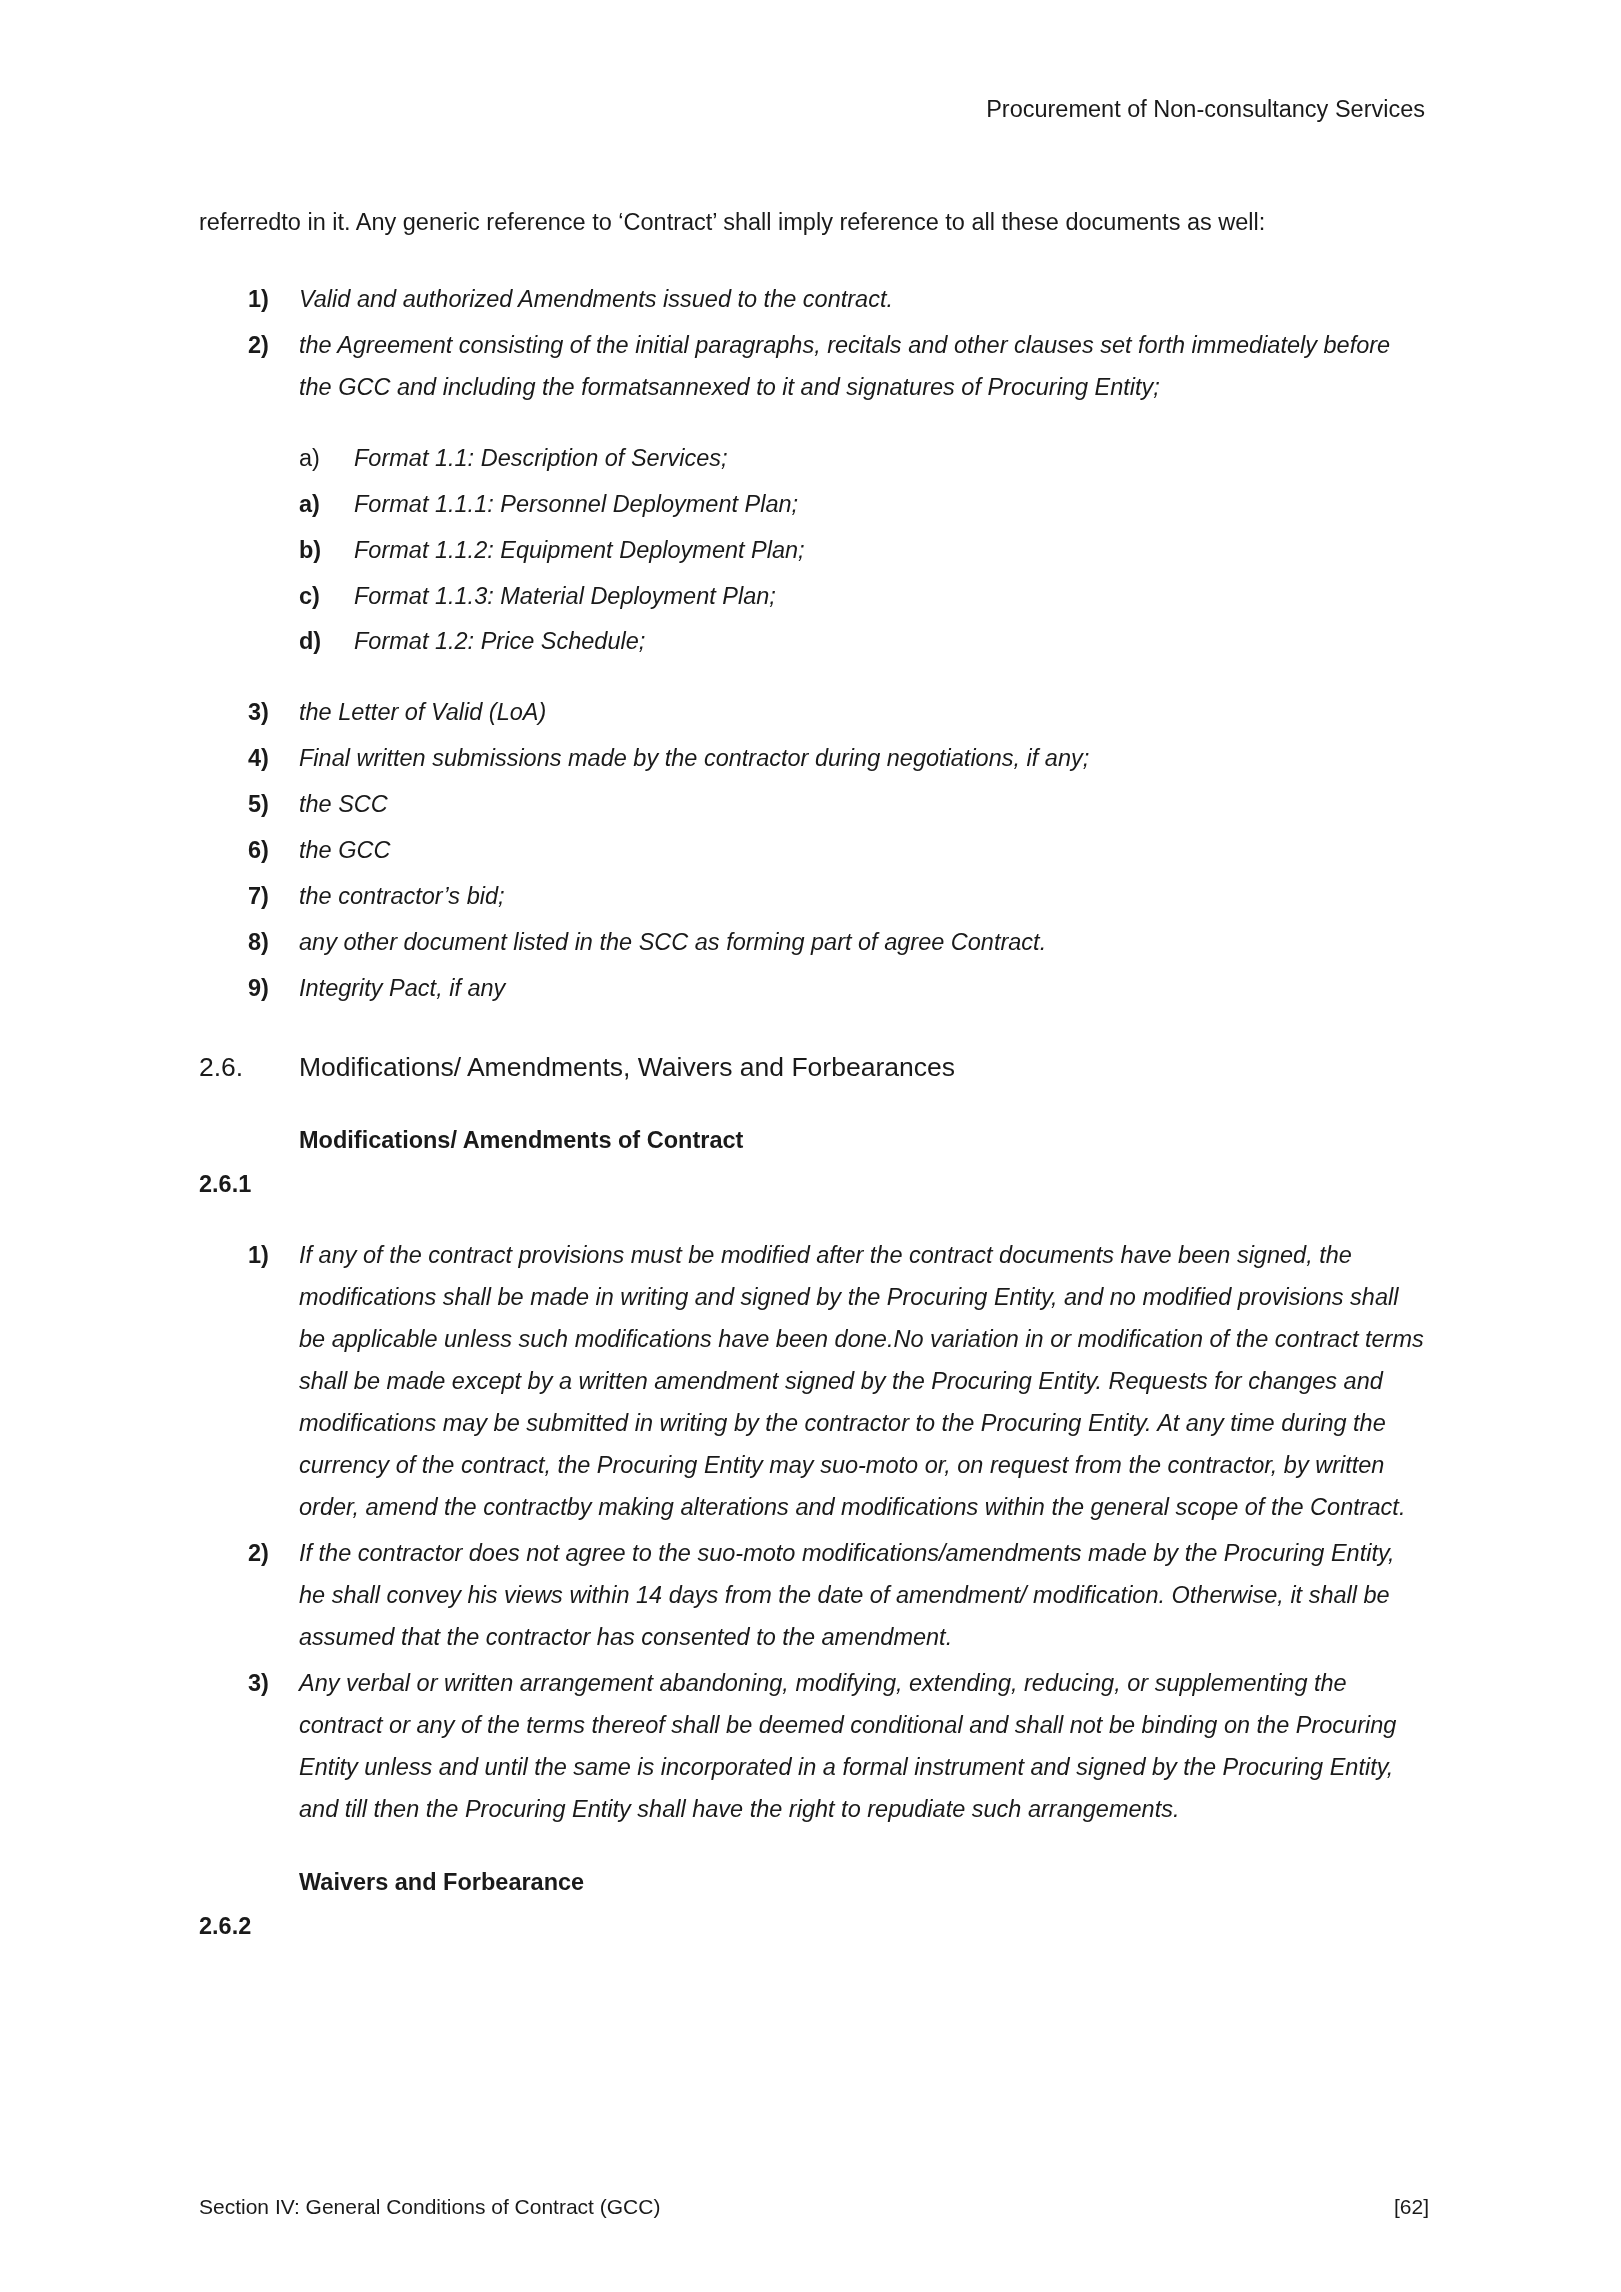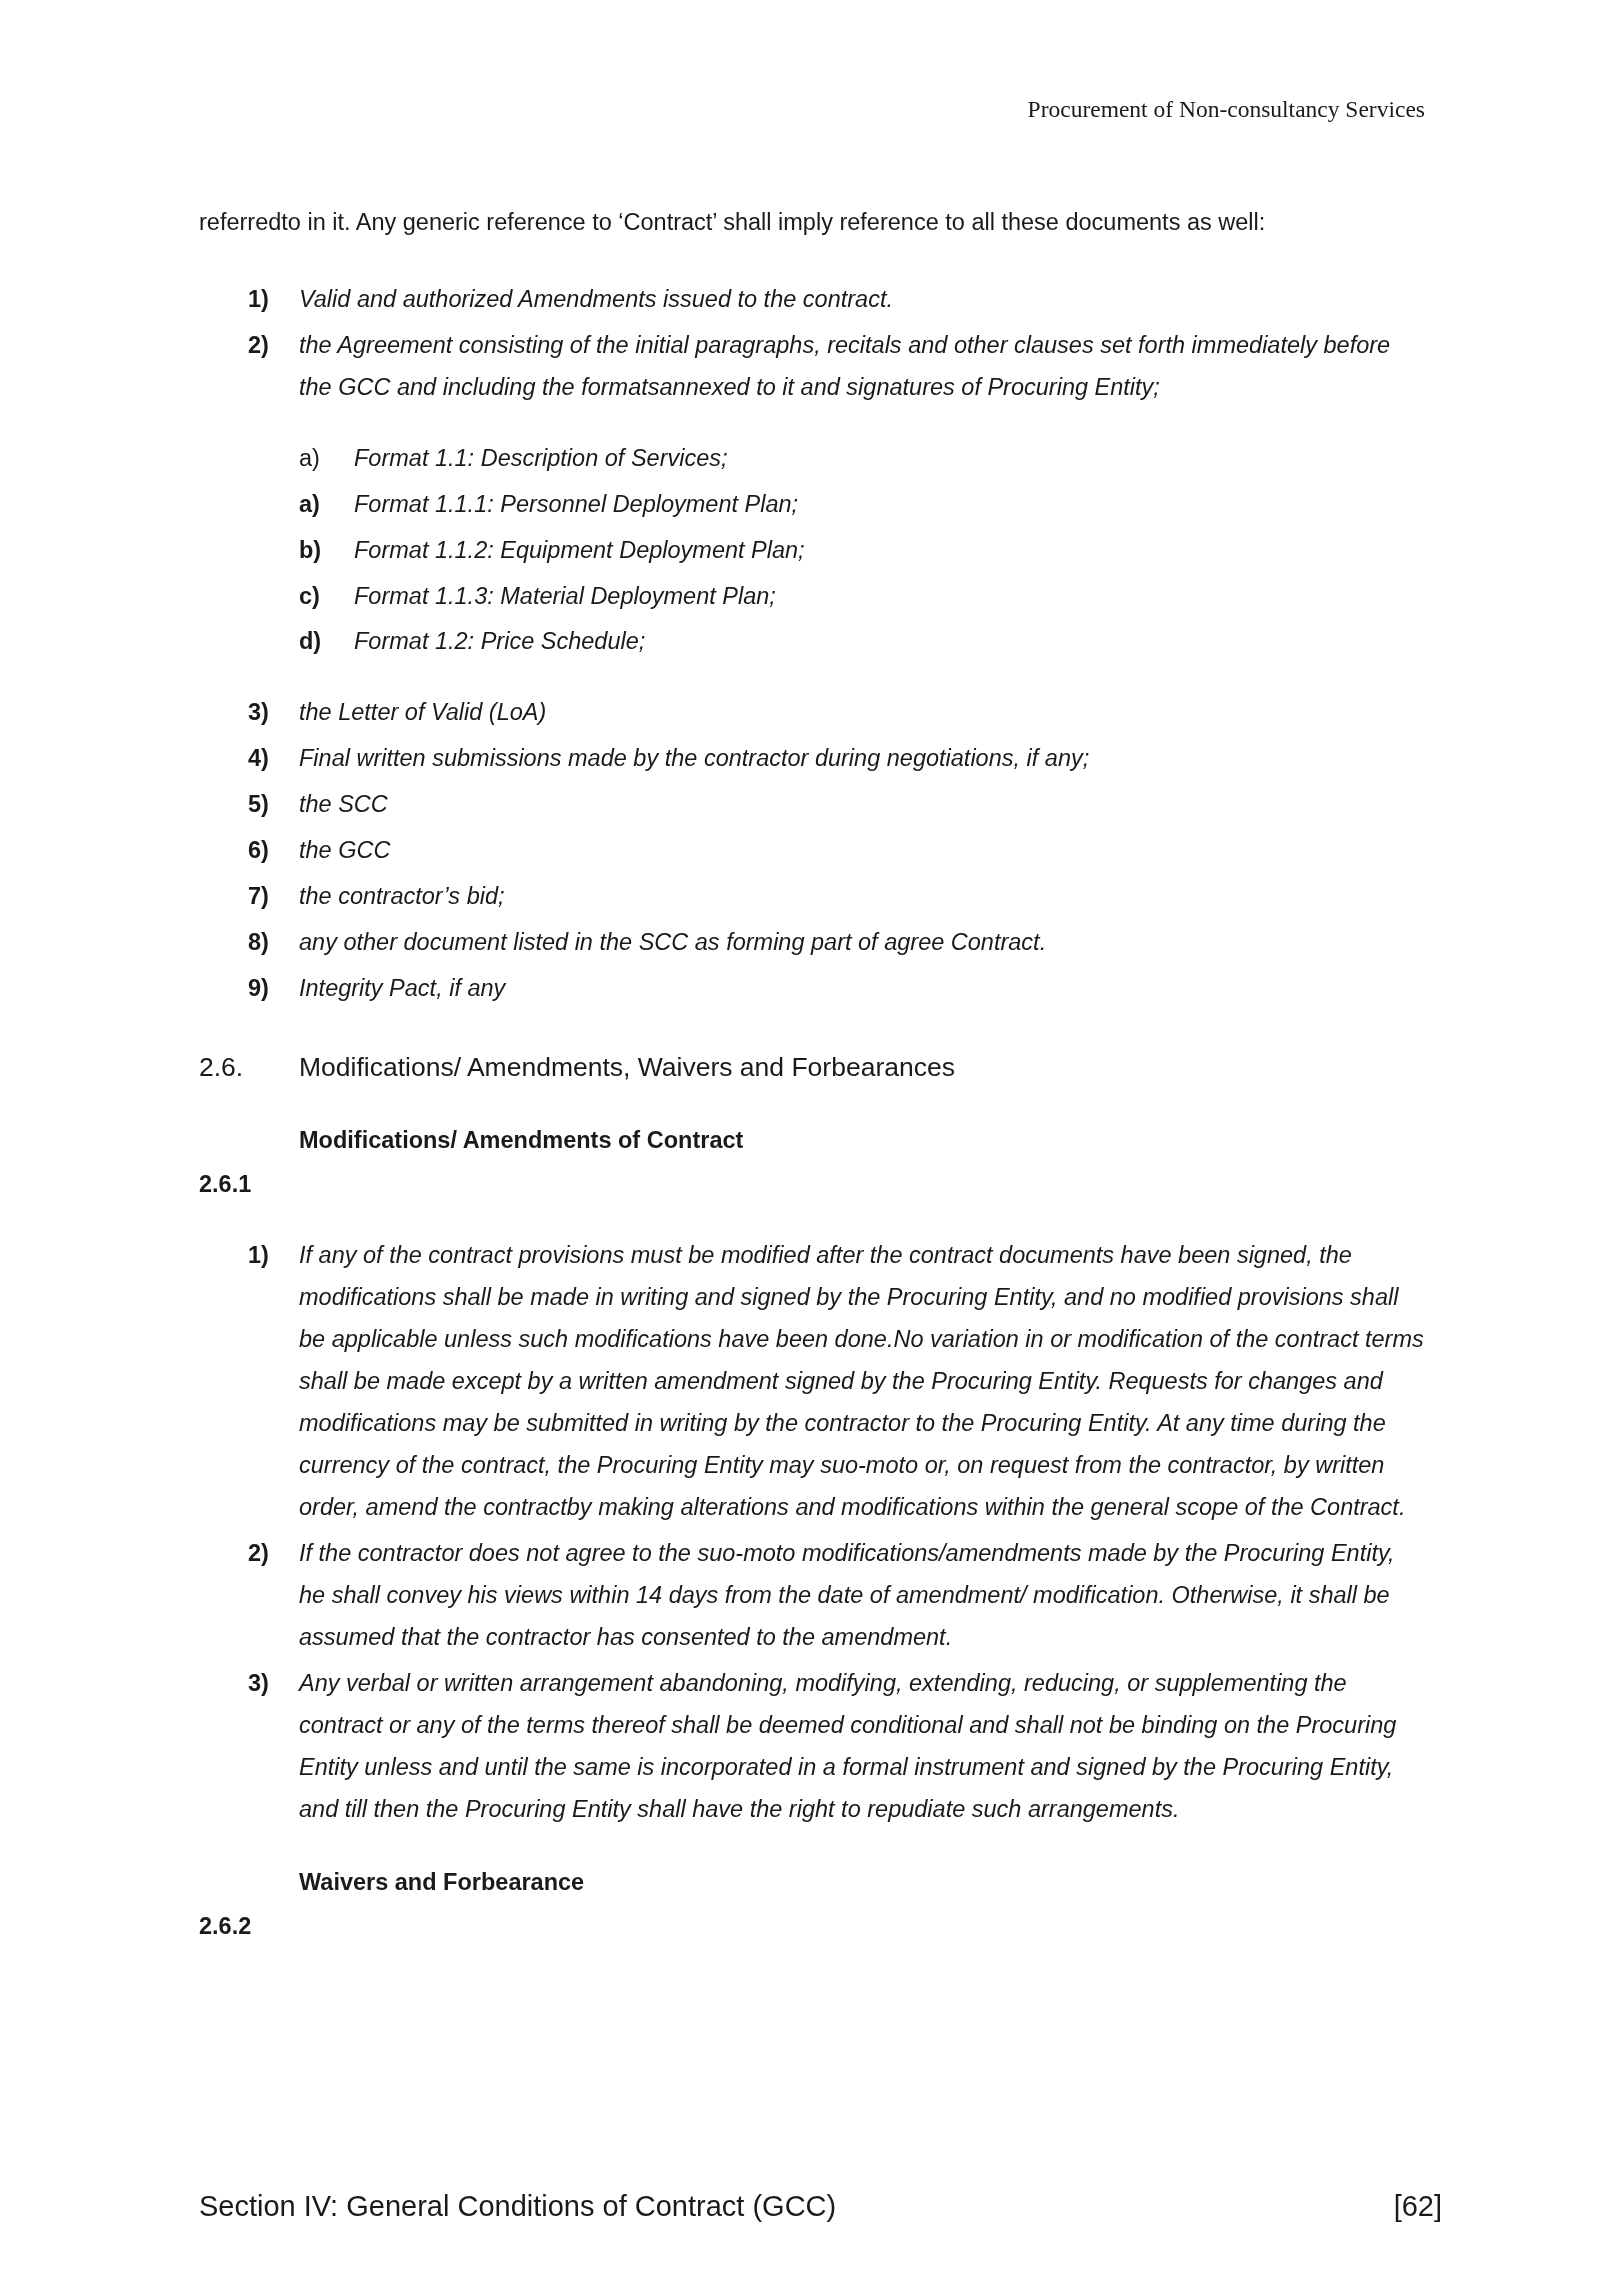--- a/index.html
+++ b/index.html
@@ -13,21 +13,20 @@
   }
   .page {
     position:absolute; inset:0;
     padding:94px 196px 0 199px;
   }
   .header {
     text-align:right;
     font-size:23.5px;
     line-height:31px;
     margin-bottom:76px;
-    font-family:Liberation Serif, serif;
   }
   .body-text { font-size:23.5px; line-height:42px; }
   .intro { margin-bottom:35px; }
 
   .list { padding-left:49px; }
   .li { display:flex; margin-bottom:3.9px; }
   .li .marker { flex:0 0 51px; }
   .li .li-text { flex:1 1 auto;font-style:italic; }
   .b { font-weight:700; }
   .r { font-weight:400; }
@@ -48,23 +47,23 @@
     font-size:23.5px; font-weight:700;
     line-height:42px;
     margin-top:31px;
   }
   .sub-heading .h-num { flex:0 0 100px;margin-top:44px; }
 
   .mod-list { margin-top:29px; }
 
   .footer {
     position:absolute;
-    left:199px; right:179px; bottom:71px;
+    left:199px; right:192px; bottom:71px;
     display:flex; justify-content:space-between;
-    font-size:29px; line-height:31px;
+    font-size:21px; line-height:31px;
   }
 </style>
 </head>
 <body>
 
 <div class="page">
 
   <div class="header">
     <span>Procurement of Non-consultancy Services</span>
   </div>

